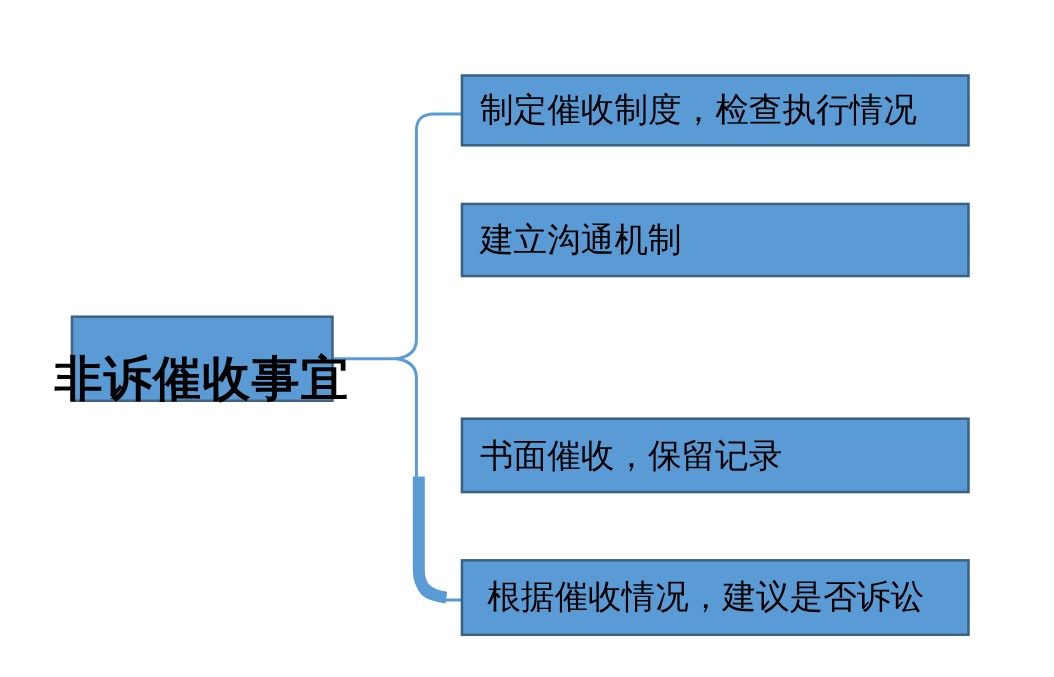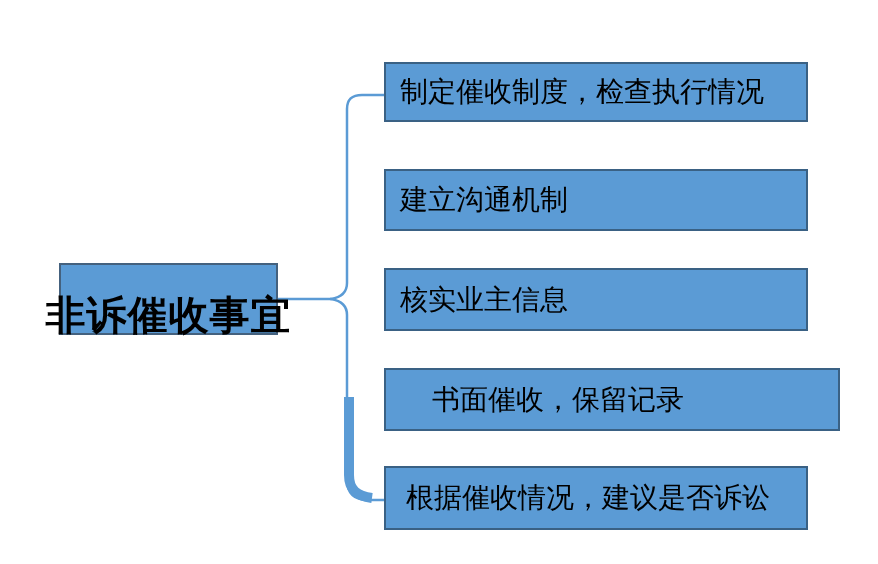--- a/index.html
+++ b/index.html
@@ -56,21 +56,21 @@
   .branch-box .label {
     font-family: "Liberation Serif", "DejaVu Serif", serif;
     font-size: 28px;
     color: #000000;
     white-space: nowrap;
     padding-left: 14px;
   }
   .branch-1 { top: 62px;  height: 56px; }
   .branch-2 { top: 169px; height: 58px; }
   .branch-3 { top: 268px; height: 59px; }
-  .branch-4 { top: 368px; height: 59px; padding-left: 32px; }
+  .branch-4 { top: 348px; height: 59px; }
   .branch-5 { top: 466px; height: 60px; }
   .branch-5 .label { padding-left: 20px; }
 </style>
 </head>
 <body>
 
 <div class="canvas">
 
   <svg class="connector-layer" viewBox="0 0 878 564" xmlns="http://www.w3.org/2000/svg">
 
@@ -88,23 +88,20 @@
   </div>
 
   <div class="branch-box branch-2">
     <span class="label">建立沟通机制</span>
   </div>
 
   <div class="branch-box branch-1">
     <span class="label">制定催收制度，检查执行情况</span>
   </div>
 
-  <div class="branch-box branch-3">
-    <span class="label">核实业主信息</span>
-  </div>
 
   <div class="branch-box branch-4">
     <span class="label">书面催收，保留记录</span>
   </div>
 
   <div class="branch-box branch-5">
     <span class="label">根据催收情况，建议是否诉讼</span>
   </div>
 
 </div>

